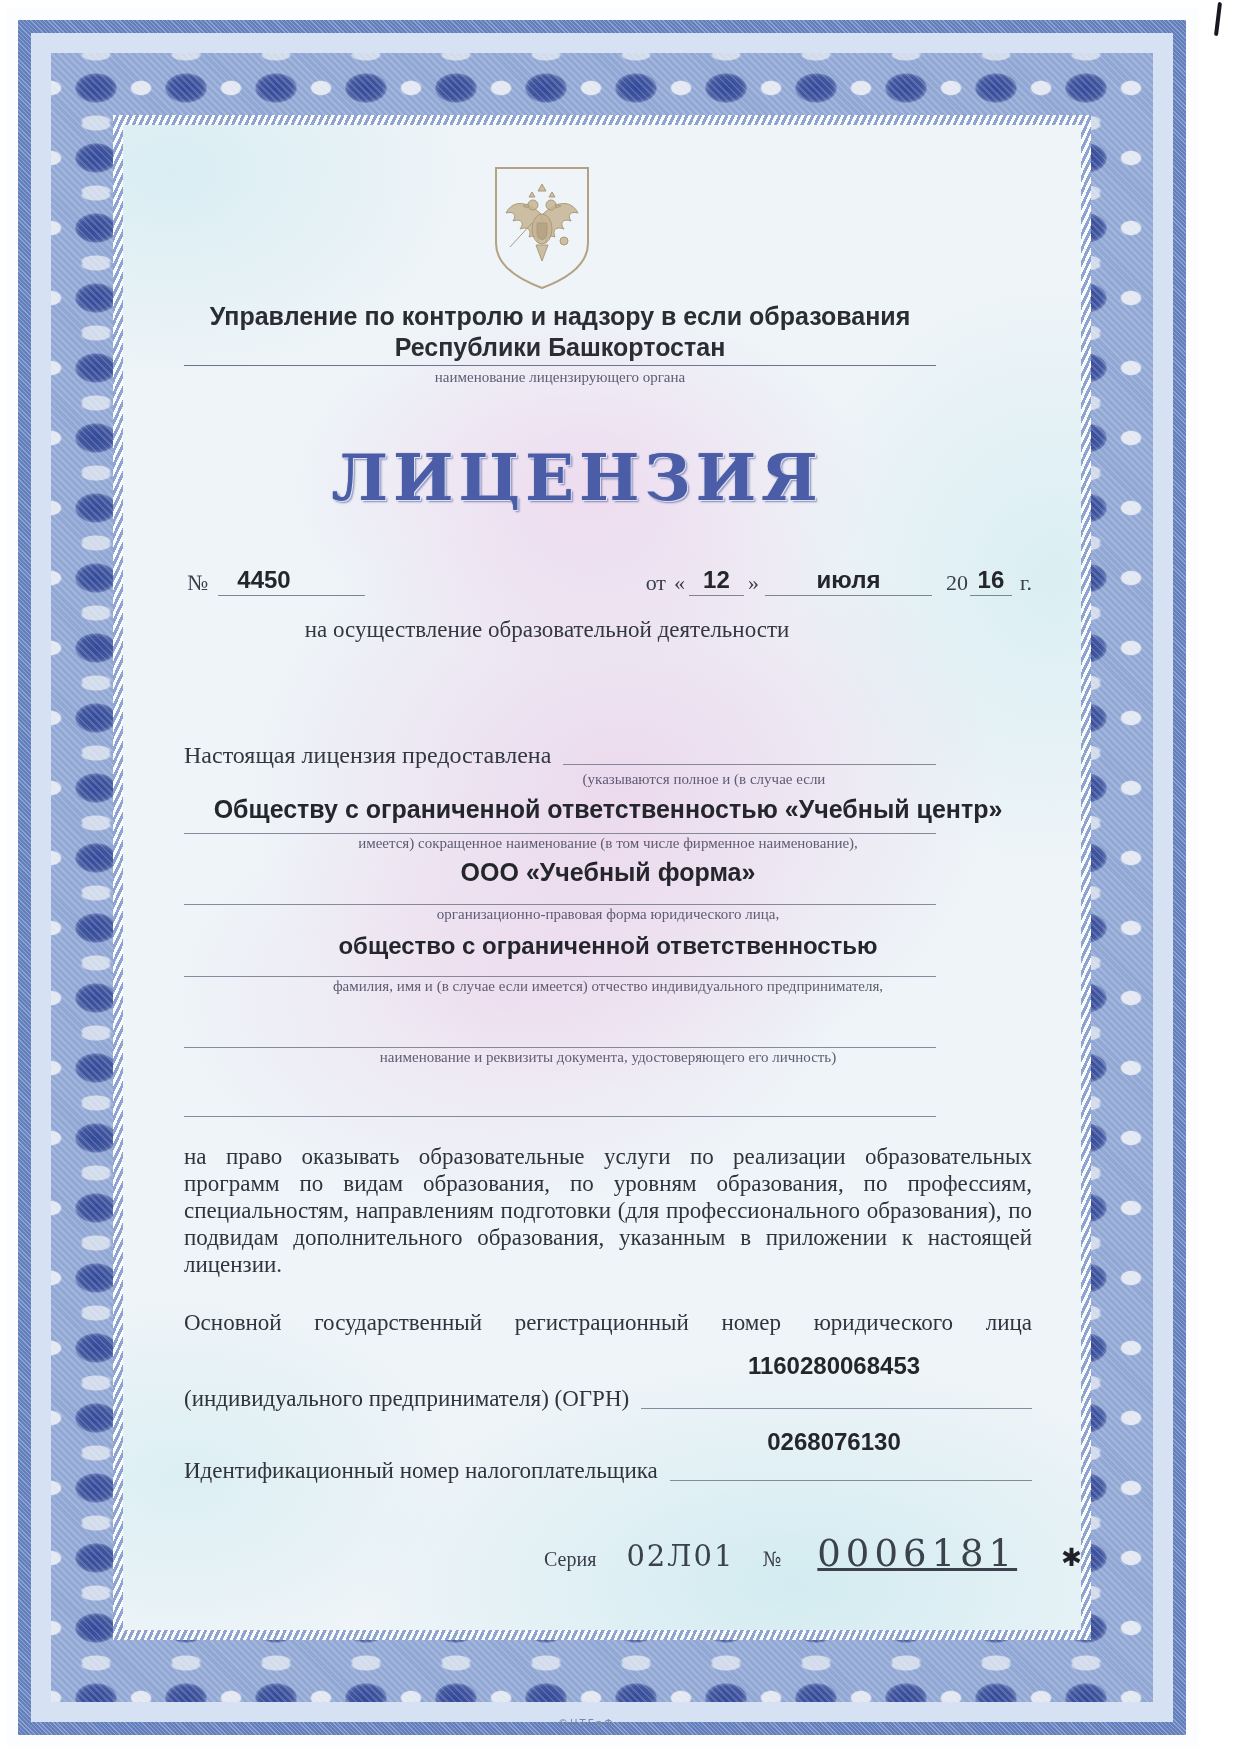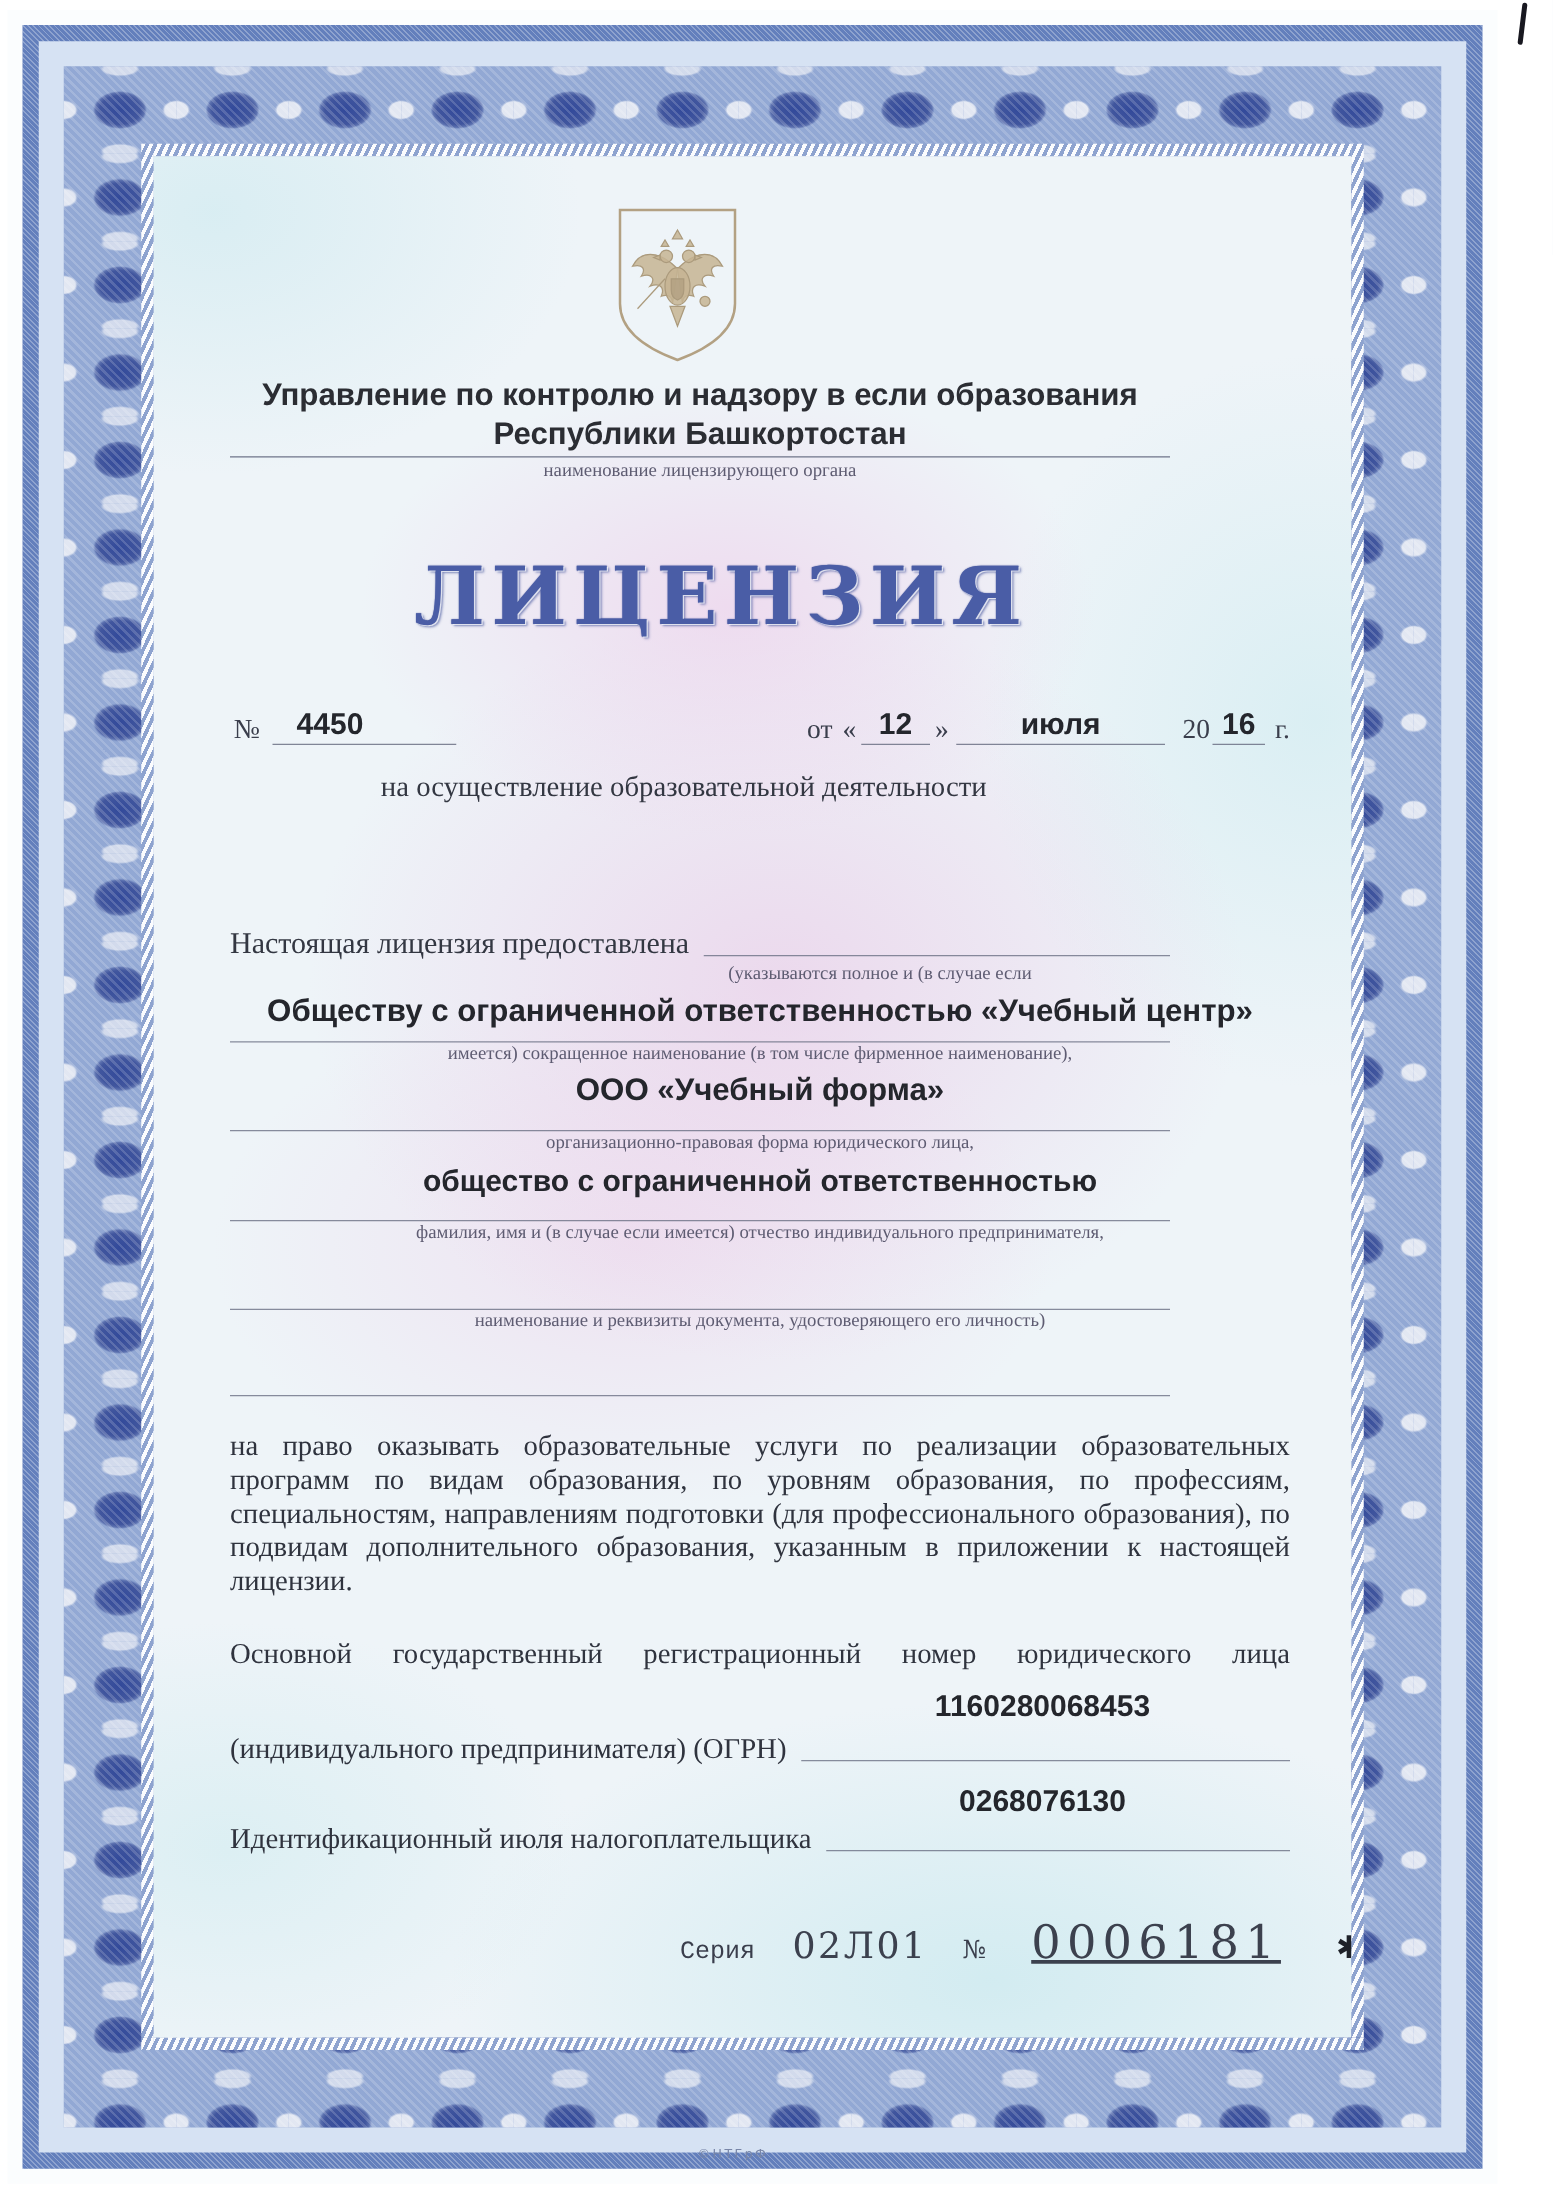--- a/index.html
+++ b/index.html
@@ -60,21 +60,21 @@
   .granted-row{margin-top:96px;display:flex;width:752px;font-size:24px;line-height:30px;color:#333742;}
   .granted-caption{margin:0 0 0 200px;width:640px;}
   .center-bold{width:848px;text-align:center;font-size:25px;line-height:30px;}
   .line-752{width:752px;}
   .para{margin-top:26px;width:848px;text-align:justify;font-size:23px;line-height:27px;color:#2f333e;}
   .reg-label{margin-top:30px;width:848px;font-size:23px;line-height:30px;color:#2f333e;
              text-align:justify;text-align-last:justify;}
   .reg-value{margin-top:14px;margin-left:470px;width:360px;text-align:center;font-size:24px;line-height:28px;}
   .reg-row{display:flex;width:848px;font-size:23px;line-height:30px;color:#2f333e;}
   .serial-row{margin-top:46px;display:flex;align-items:baseline;margin-left:360px;color:#3a3e4c;}
-  .serial-label{font-family:Liberation Mono, monospace;font-size:20px;}
+  .serial-label{font-family:Liberation Serif, serif;font-size:20px;}
   .serial-series{font-family:"DejaVu Serif", serif;font-size:29px;letter-spacing:2px;margin-left:30px;color:#3c414e;}
   .serial-nosign{font-family:"DejaVu Serif", serif;font-size:20px;margin-left:28px;}
   .serial-number{font-family:"DejaVu Serif", serif;font-size:37px;letter-spacing:5px;margin-left:36px;color:#3c414e;text-decoration:underline;}
   .serial-star{font-family:"DejaVu Sans", sans-serif;font-size:25px;margin-left:44px;color:#1e2128;}
   
   .pen-mark{position:absolute;left:1216px;top:2px;width:4px;height:34px;background:#181820;
             transform:rotate(7deg);border-radius:2px;}
   .printer-mark{position:absolute;left:558px;top:1718px;font-size:10px;letter-spacing:2px;
                 color:#7886a8;font-family:"DejaVu Sans", sans-serif;}
 </style>
@@ -164,21 +164,21 @@
 
       <div class="reg-label">Основной государственный регистрационный номер юридического лица</div>
       <div class="reg-value boldsans">1160280068453</div>
       <div class="reg-row" style="margin-top:4px;">
         <span>(индивидуального предпринимателя) (ОГРН)</span>
         <span class="fill-line"></span>
       </div>
 
       <div class="reg-value boldsans">0268076130</div>
       <div class="reg-row">
-        <span>Идентификационный июля налогоплательщика</span>
+        <span>Идентификационный номер налогоплательщика</span>
         <span class="fill-line"></span>
       </div>
 
       <div class="serial-row">
         <span class="serial-label">Серия</span>
         <span class="serial-series">02Л01</span>
         <span class="serial-nosign">№</span>
         <span class="serial-number">0006181</span>
         <span class="serial-star">✱</span>
       </div>

